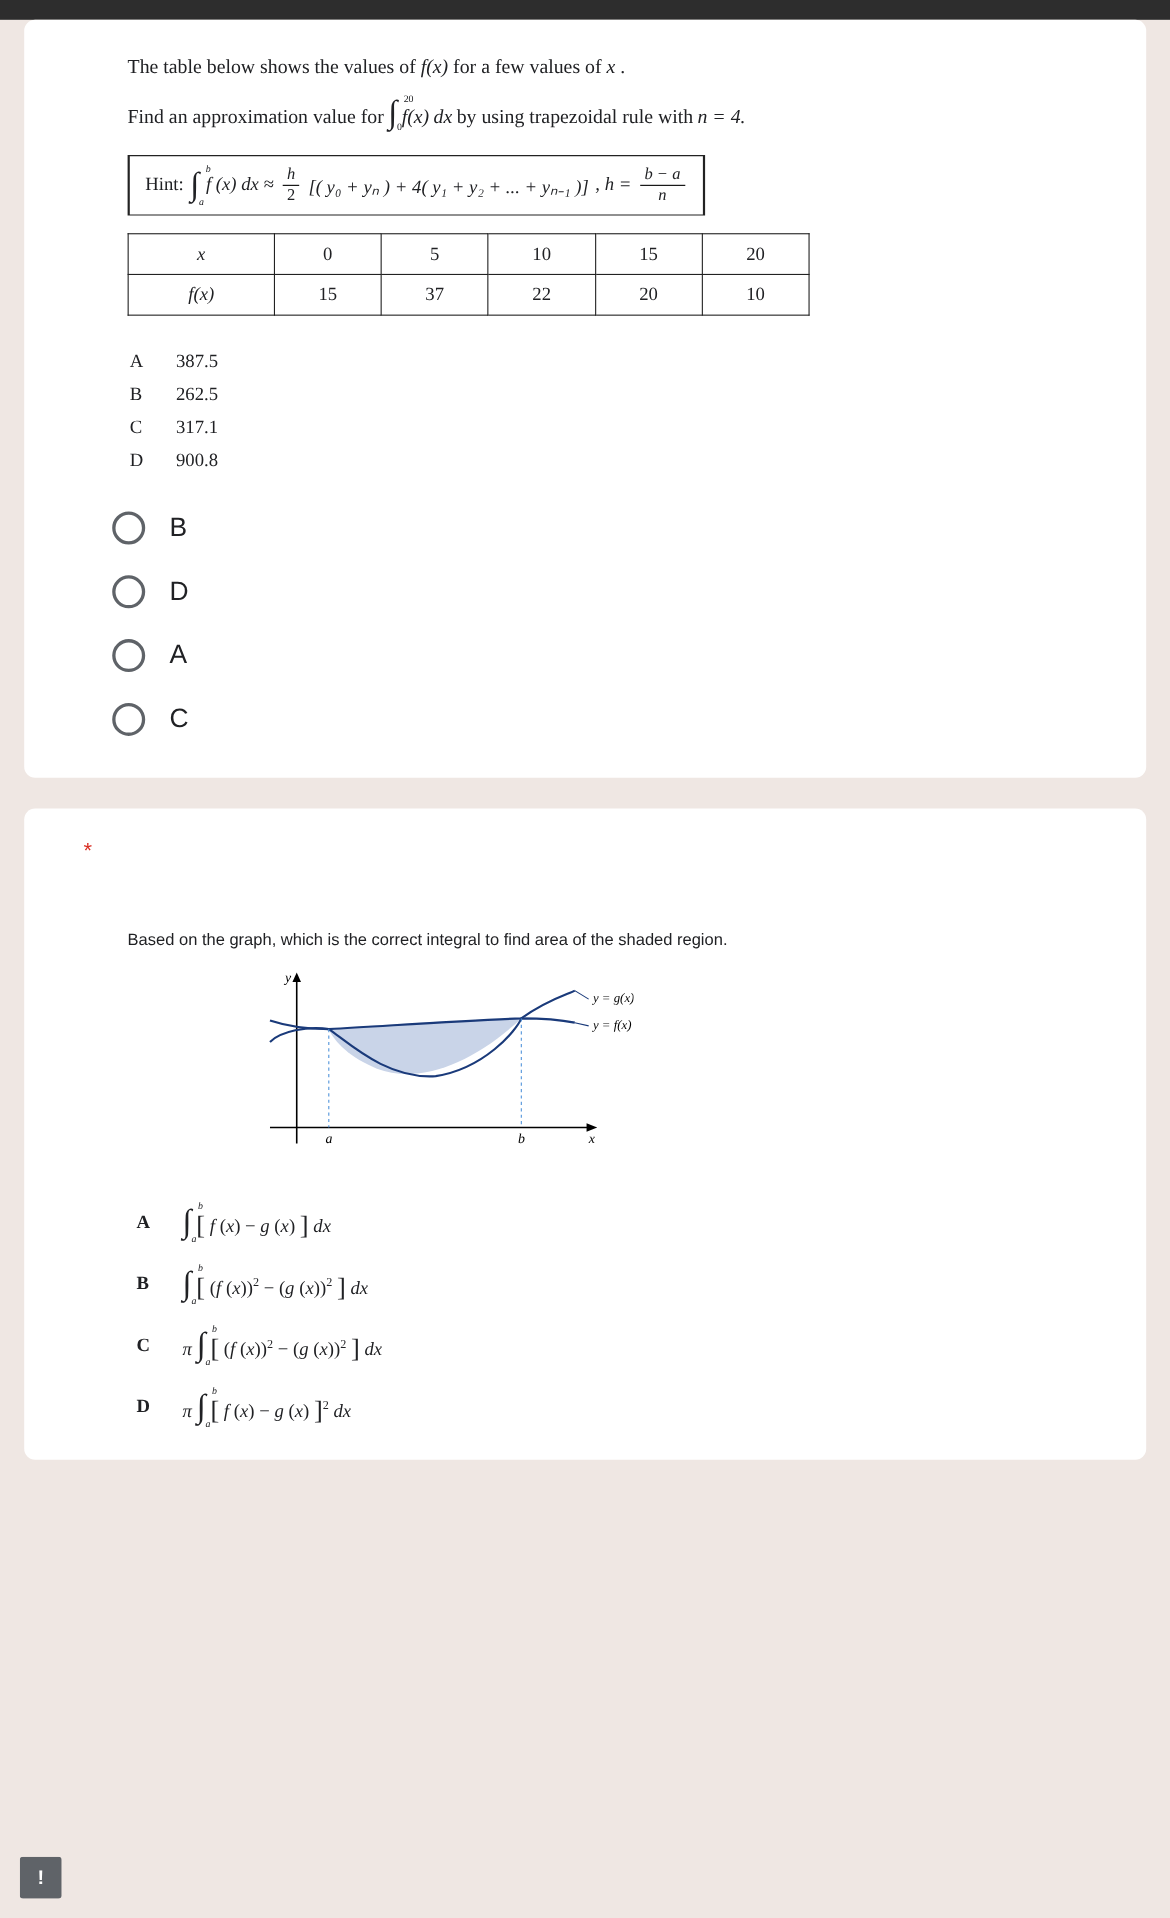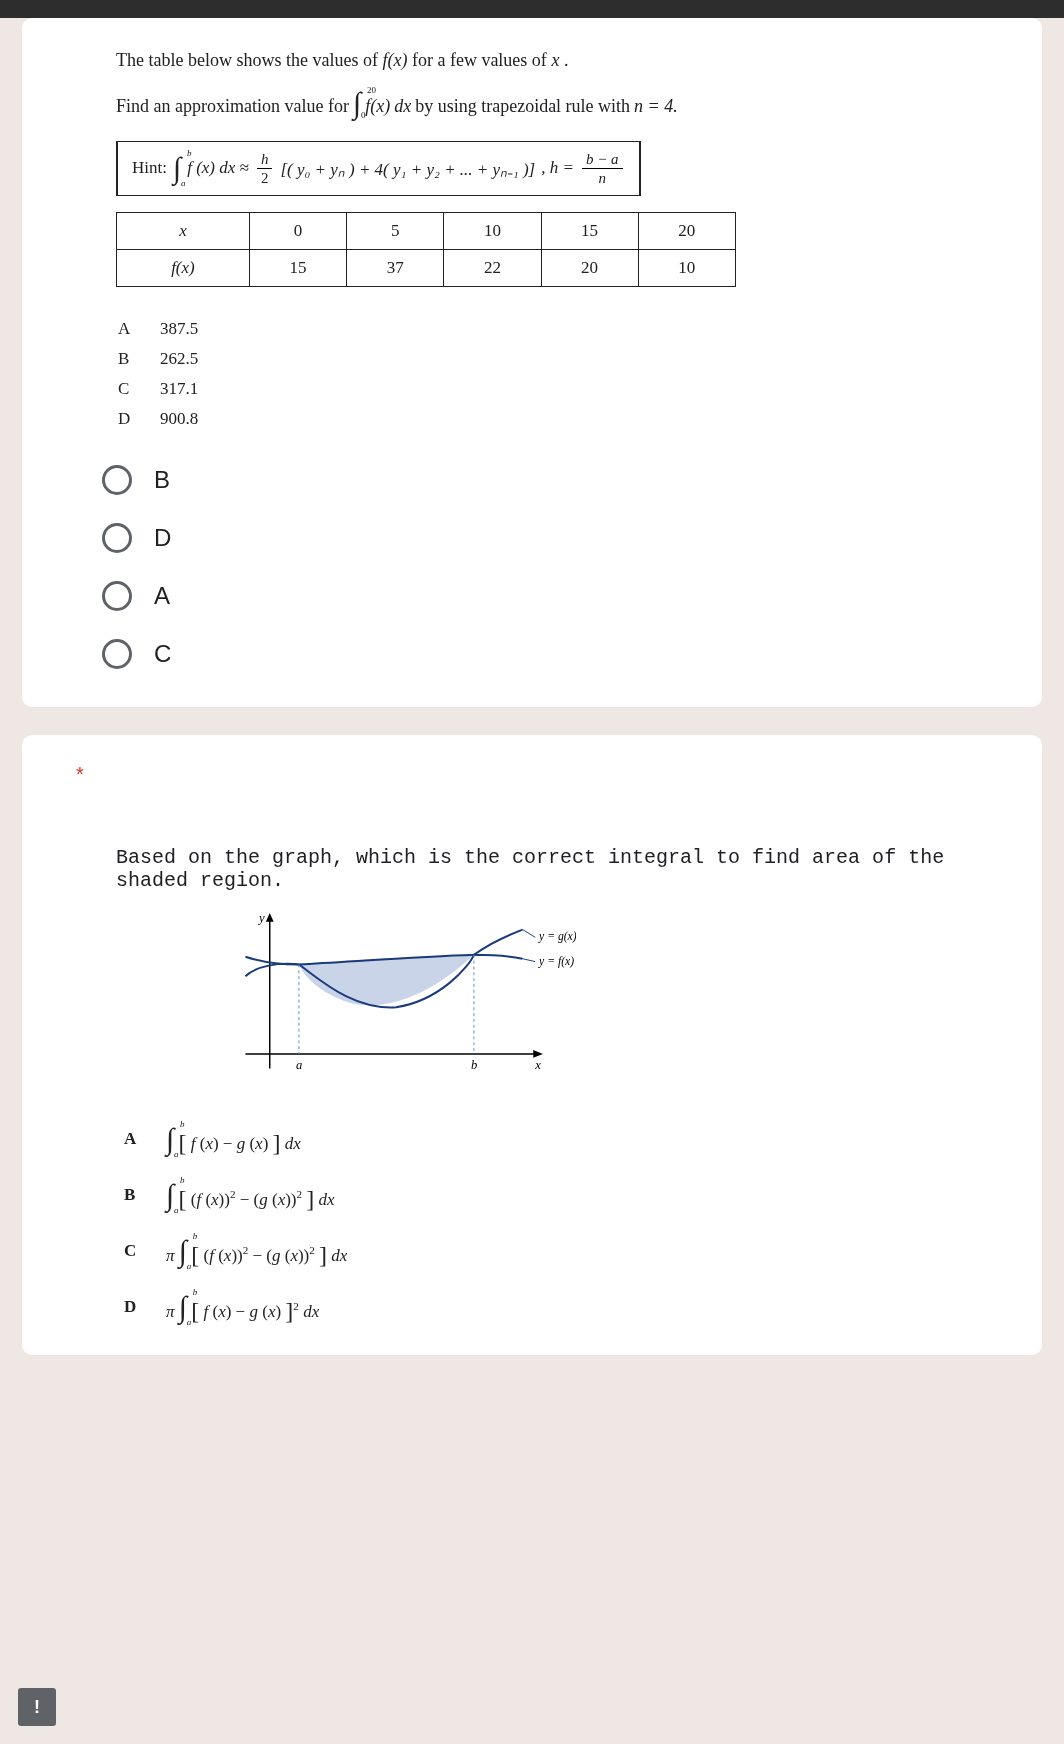--- a/index.html
+++ b/index.html
@@ -119,23 +119,23 @@
     color: #202124;
   }
   .required {
     color: #d93025;
     font-size: 20px;
     font-family: Arial, sans-serif;
     margin-bottom: 60px;
     display: block;
   }
   .q2-prompt {
-    font-size: 20px;
+    font-size: 15px;
     margin-bottom: 16px;
-    font-family: Liberation Mono, monospace;
+    font-family: Liberation Sans, sans-serif;
   }
   .graph-wrap {
     width: 350px;
     margin: 0 0 24px 110px;
   }
   .q2-choices {
     padding-left: 8px;
   }
   .q2-row {
     display: flex;

